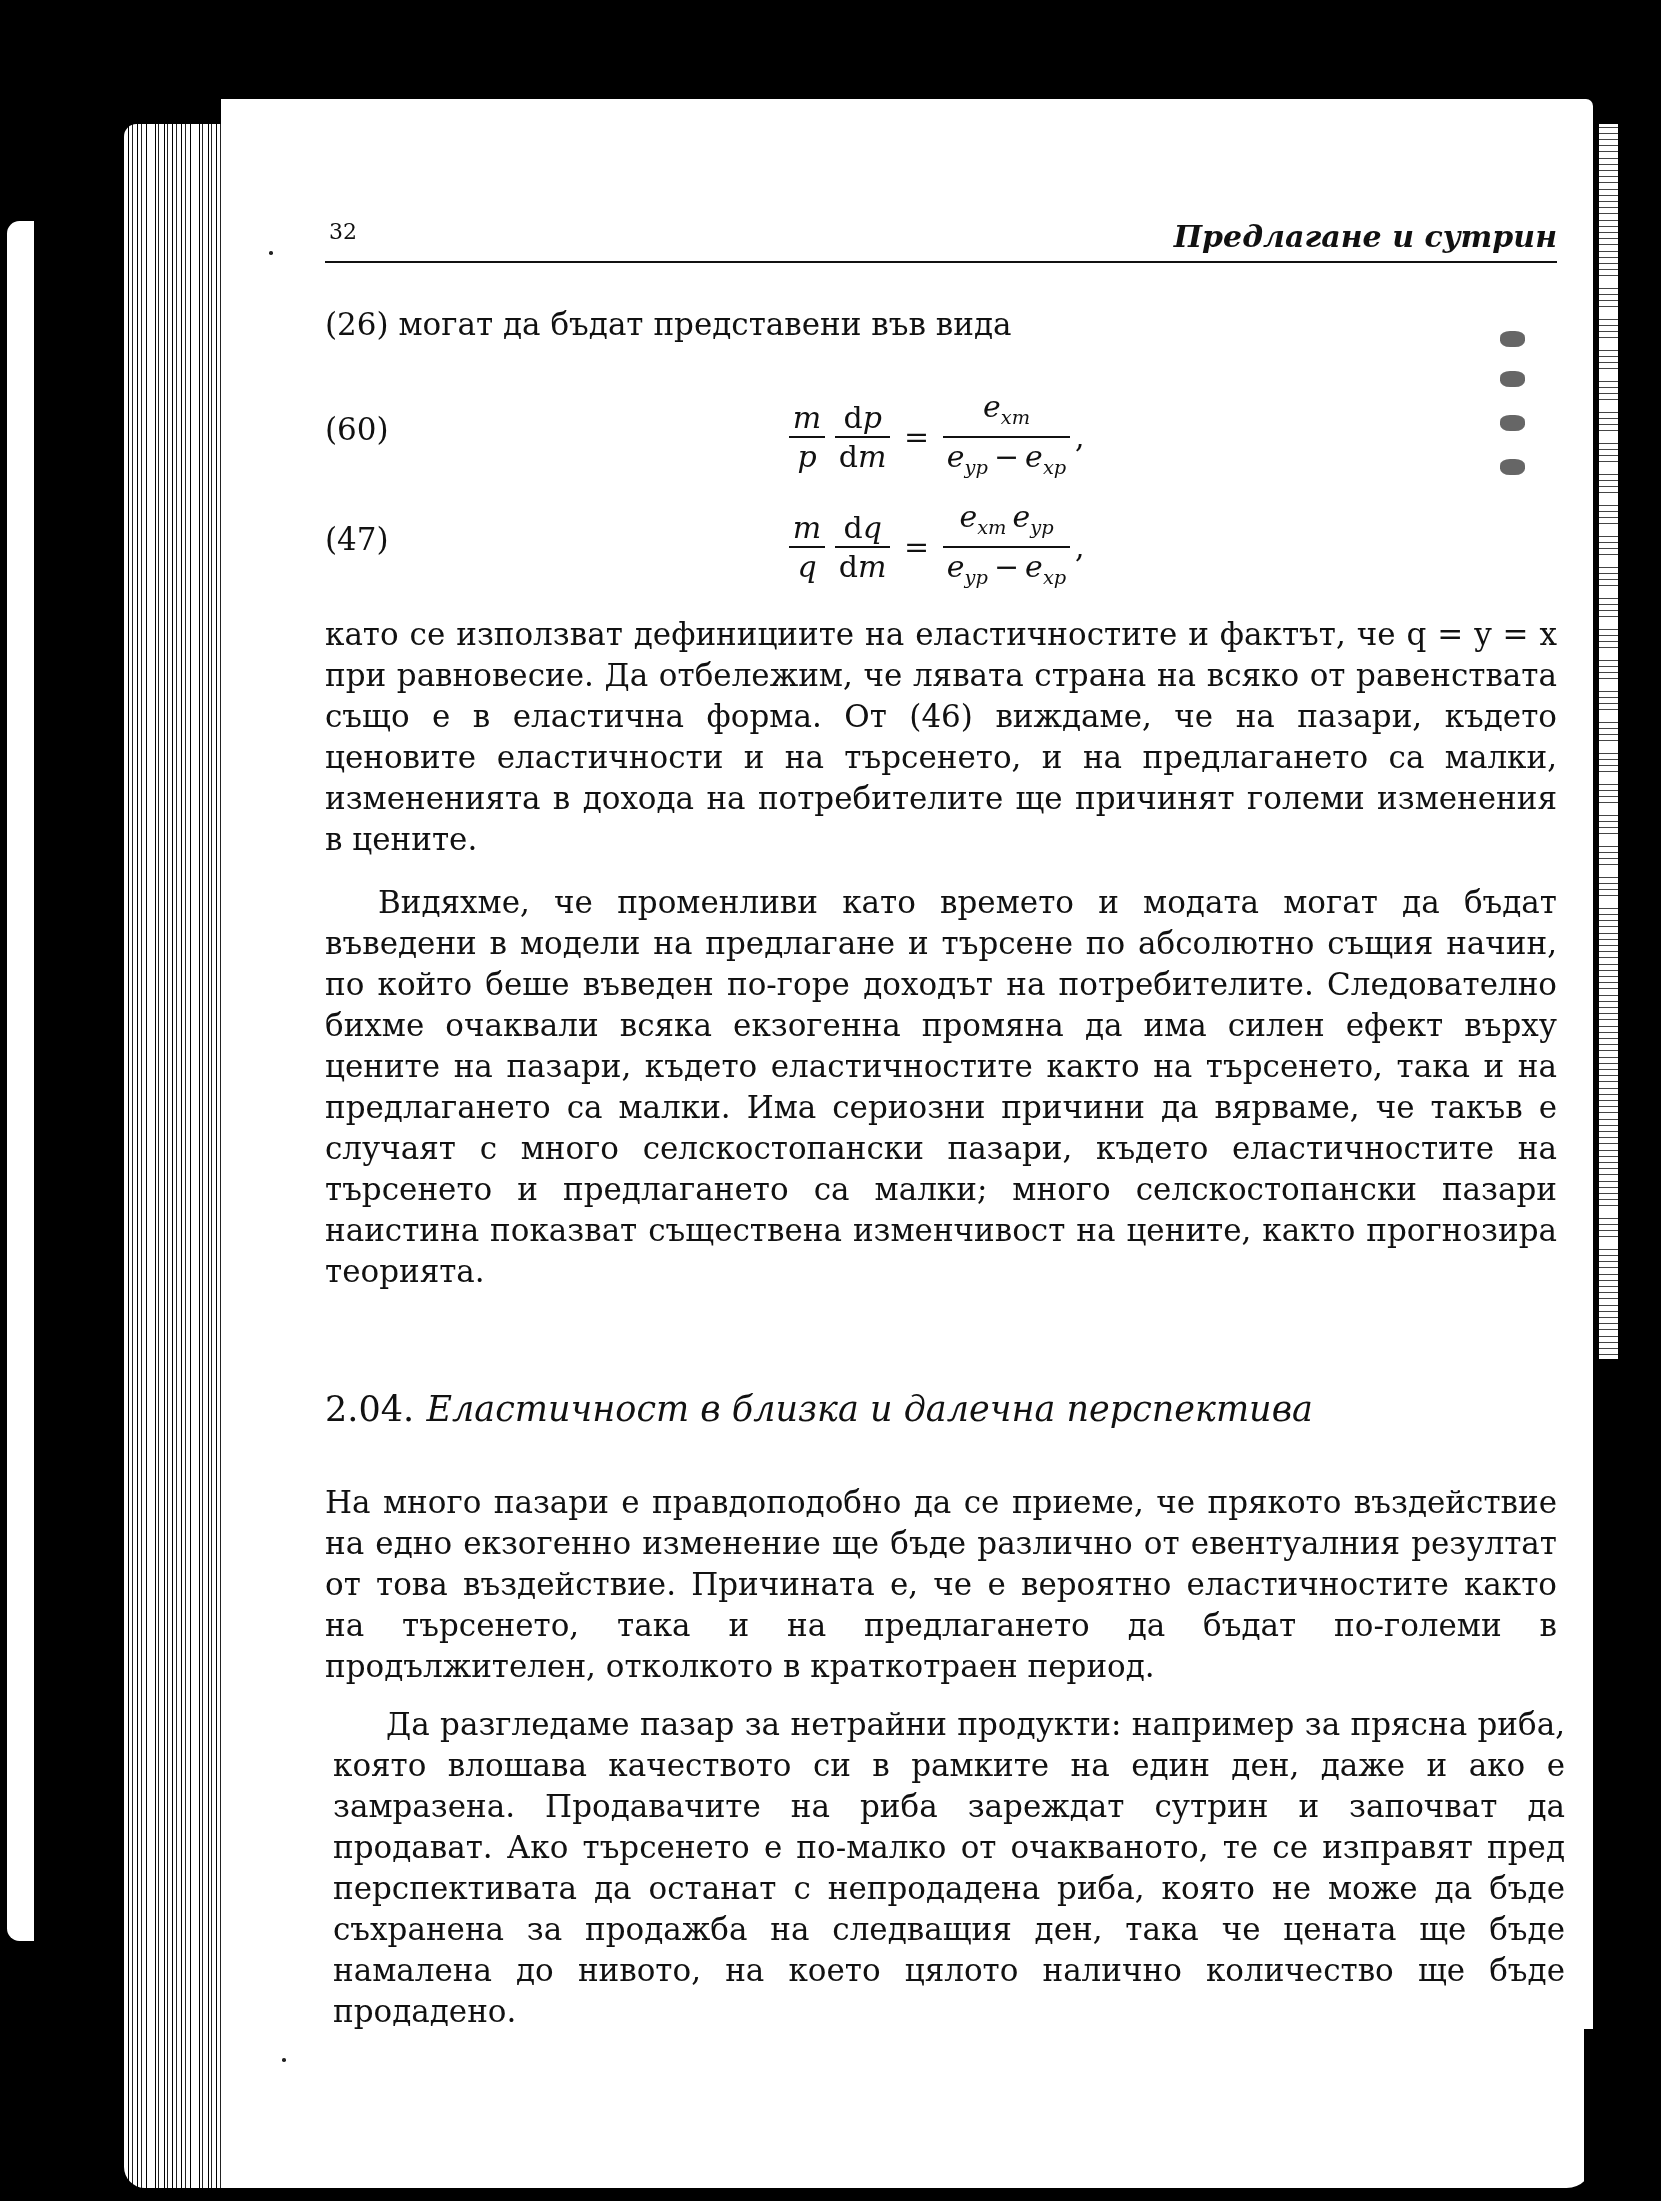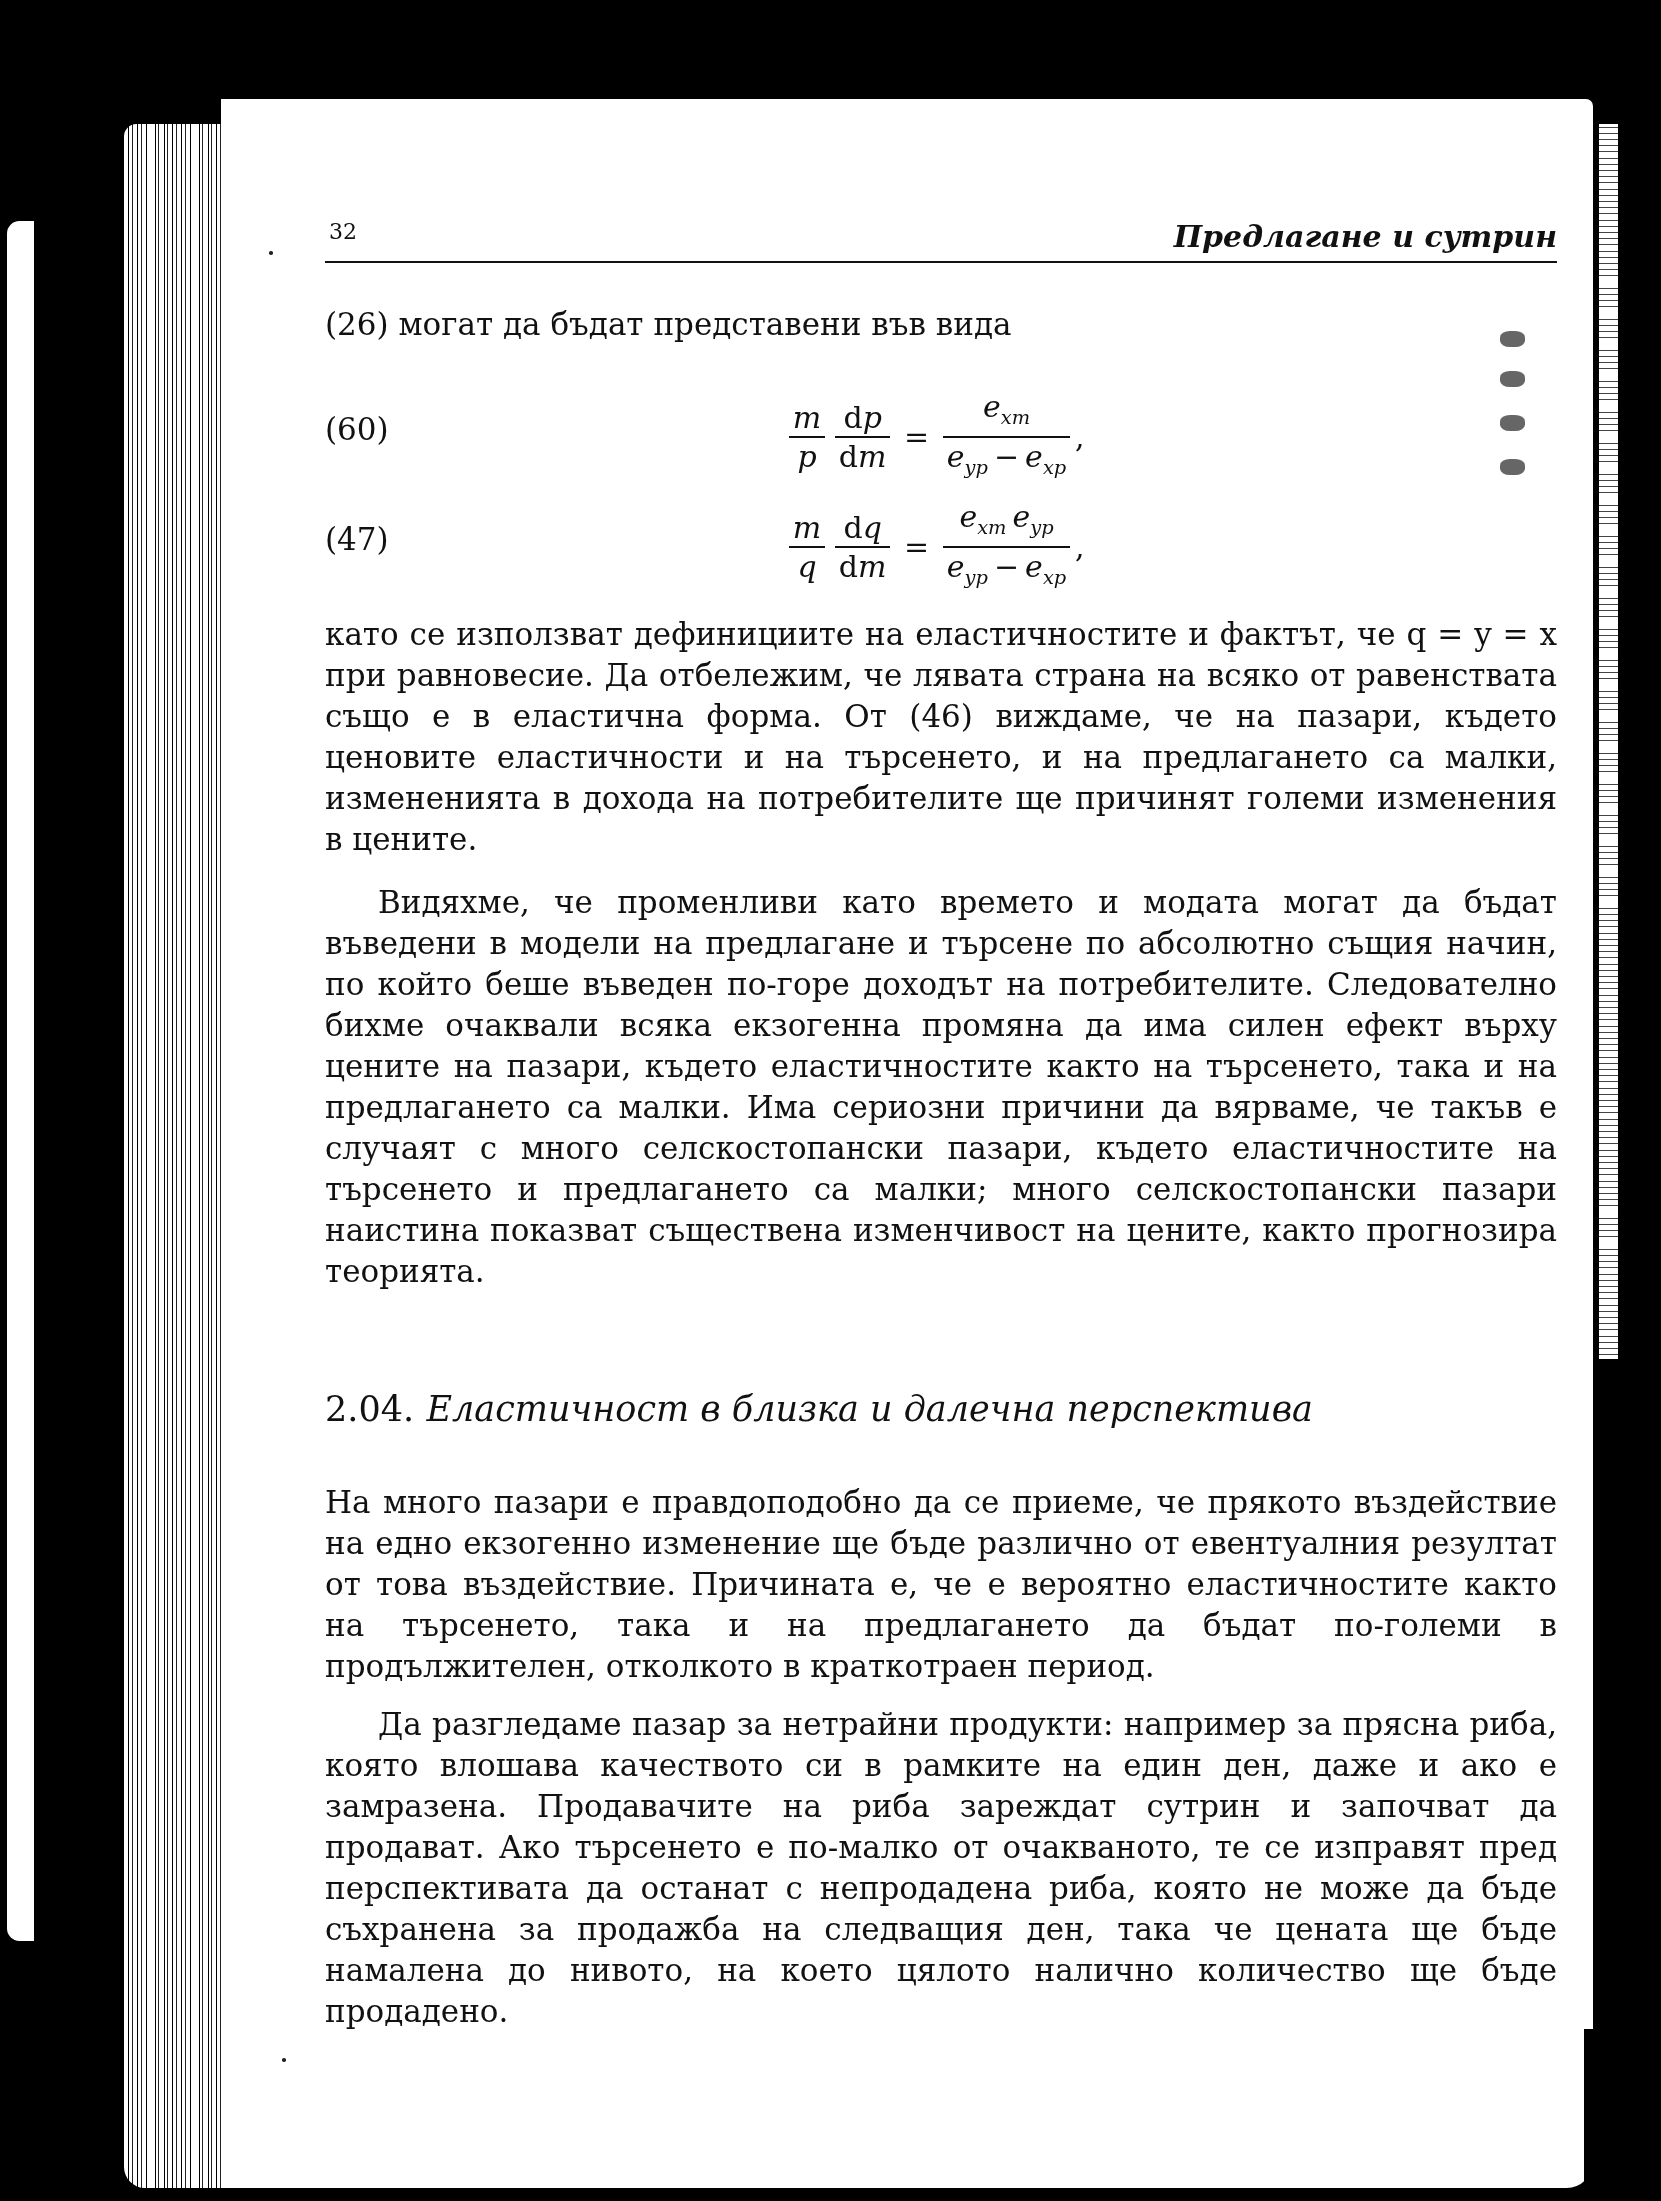--- a/index.html
+++ b/index.html
@@ -26,21 +26,21 @@
   .eq-op { margin:0 8.8px; }
   .sub { font-size:19.4px; vertical-align:-7px; }
   .eq46 { top:388px; }
   .eq47 { top:498px; }
   .para { text-indent:0; margin:0; }
   .p1 { top:614px; }
   .p2 { top:882px; text-indent:53px; }
   .section { position:absolute; left:325px; top:1389px; font-size:35px; }
   .section .title { font-style:italic; margin-left:12.4px; }
   .p3 { top:1482px; }
-  .p4 { top:1704px; text-indent:53px; }
+  .p4 { top:1704px; text-indent:53px;margin-left:8px; }
   .speck { position:absolute; width:3.5px; height:3.5px; background:#222; border-radius:50%; }
   .smudge { position:absolute; left:1500px; width:25px; height:16px; background:#333; opacity:.75; border-radius:40%; }
   .page-curl { position:absolute; left:1584px; top:2029px; width:79px; height:172px; background:#000; }
 </style>
 </head>
 <body>
 
 <div class="edge-left-sheet"></div>
 <div class="page-stack"></div>
 <div class="page"></div>

